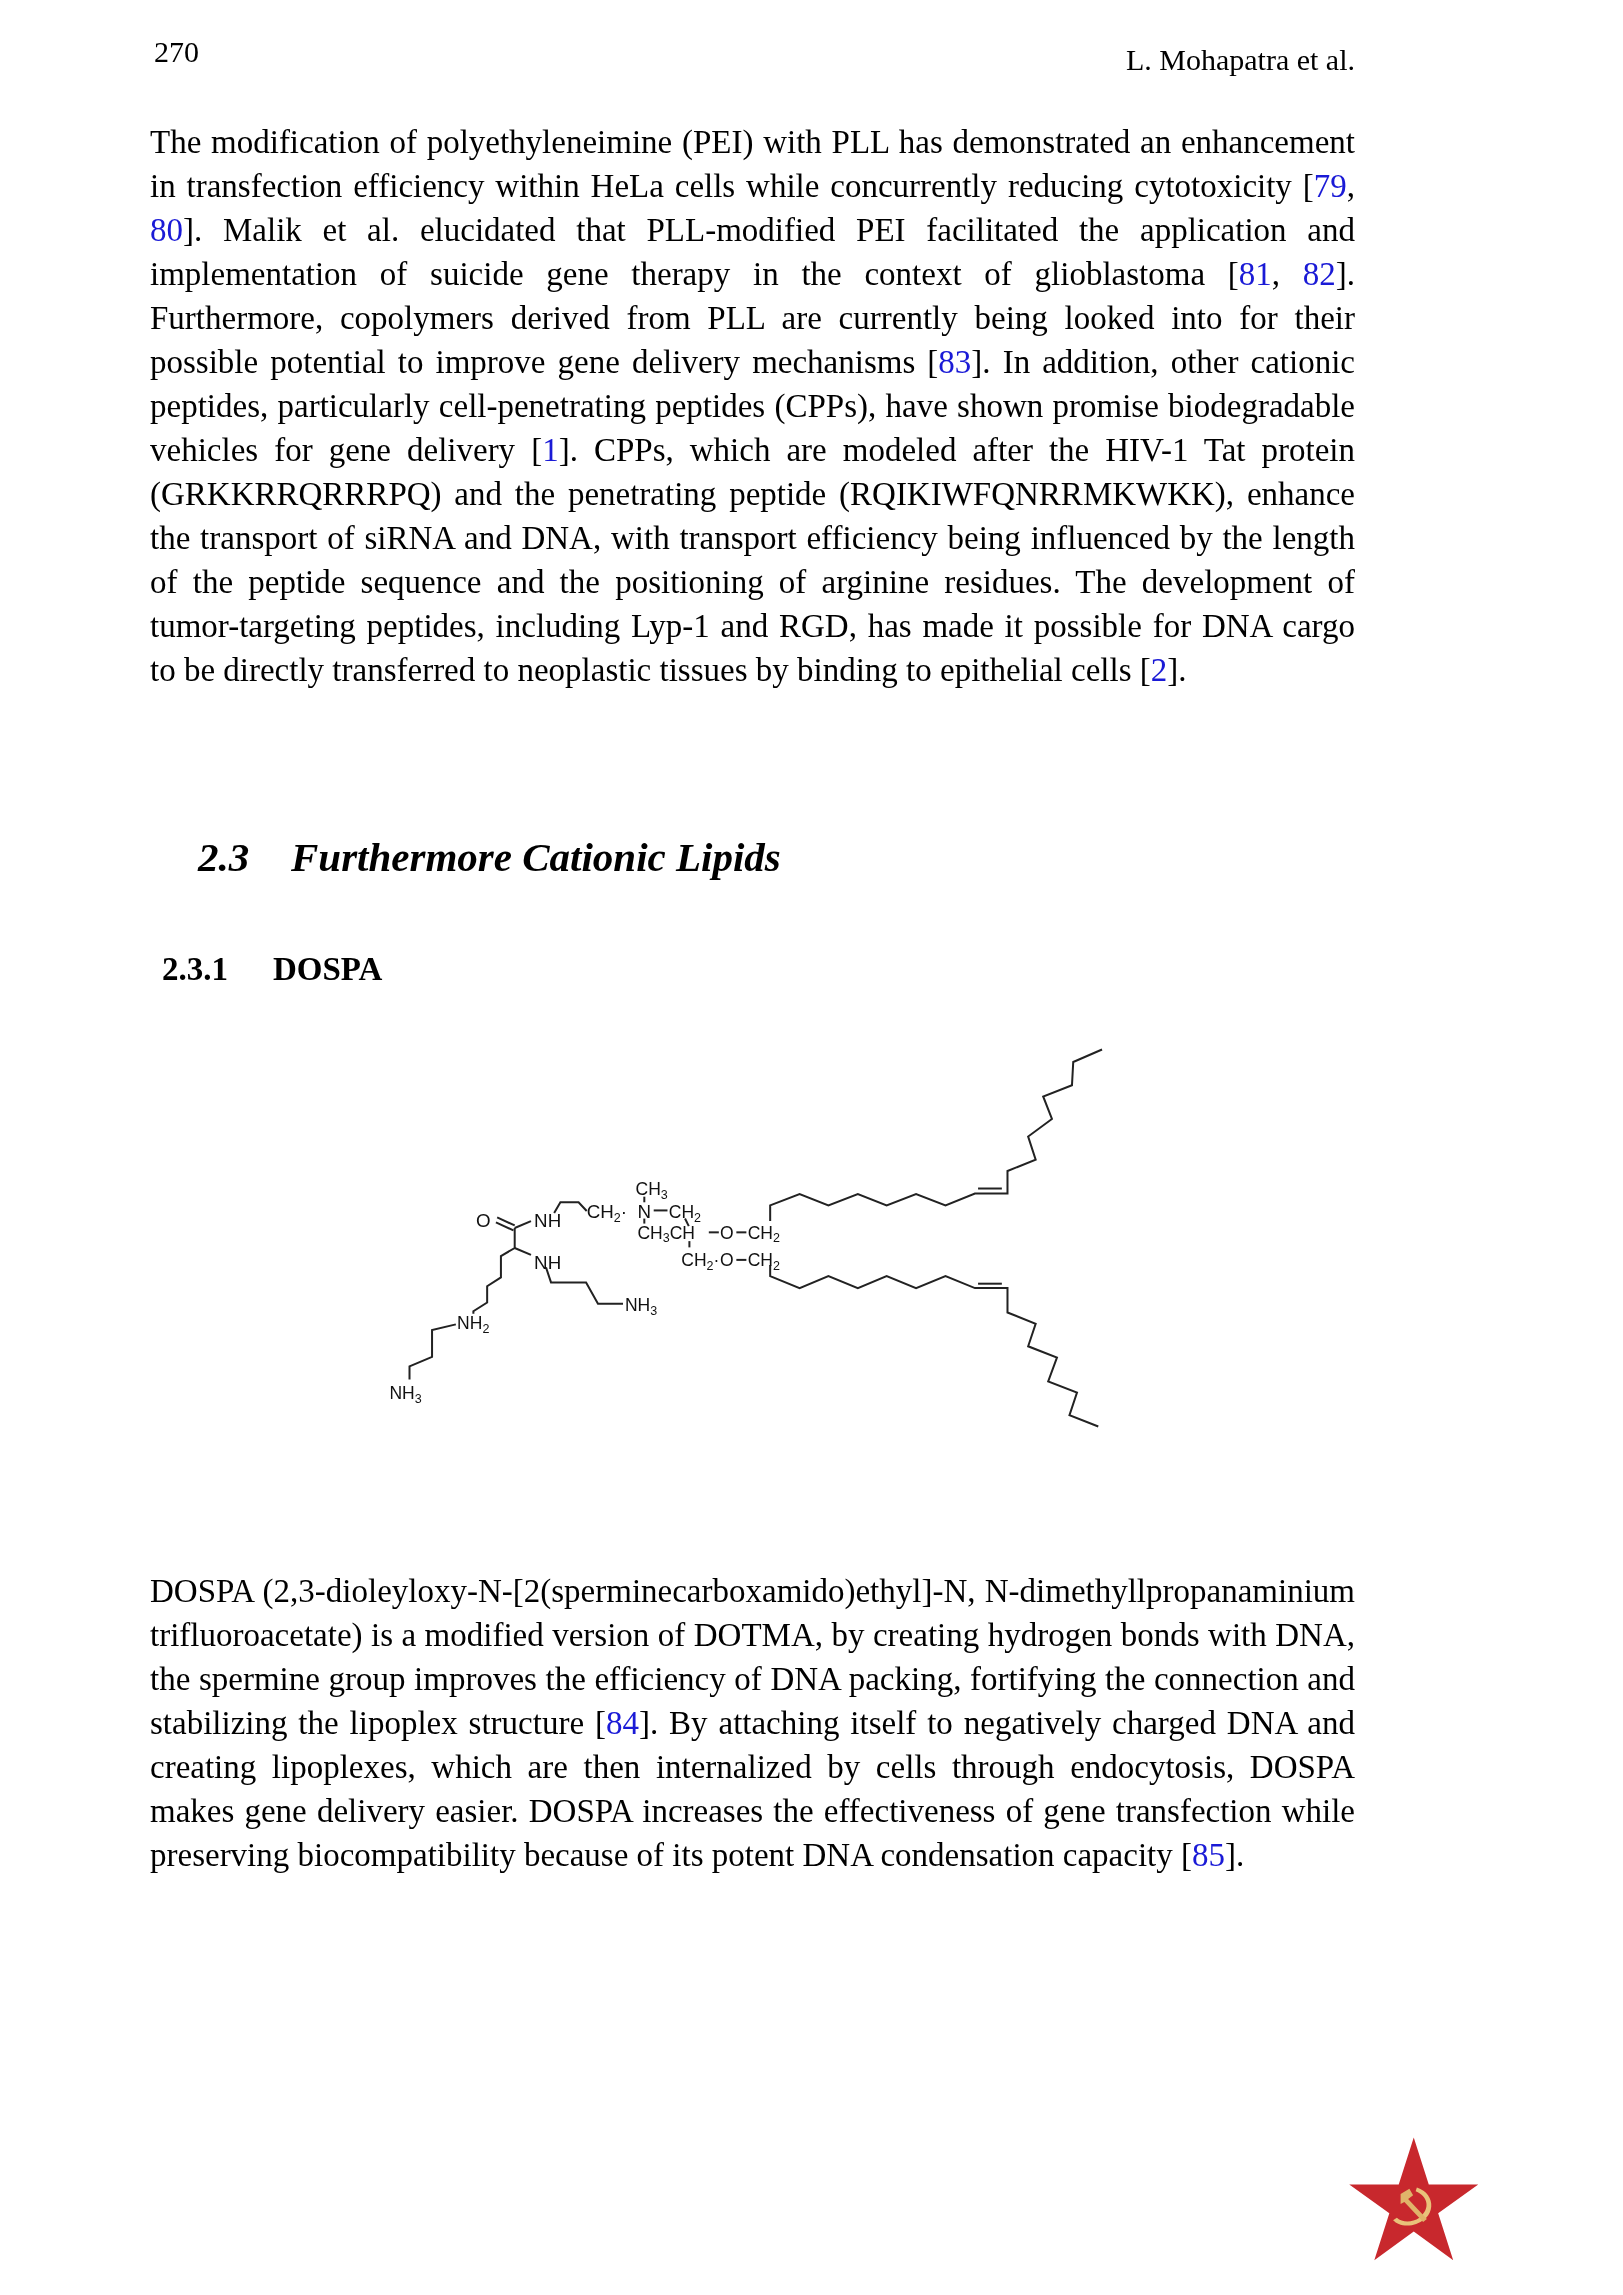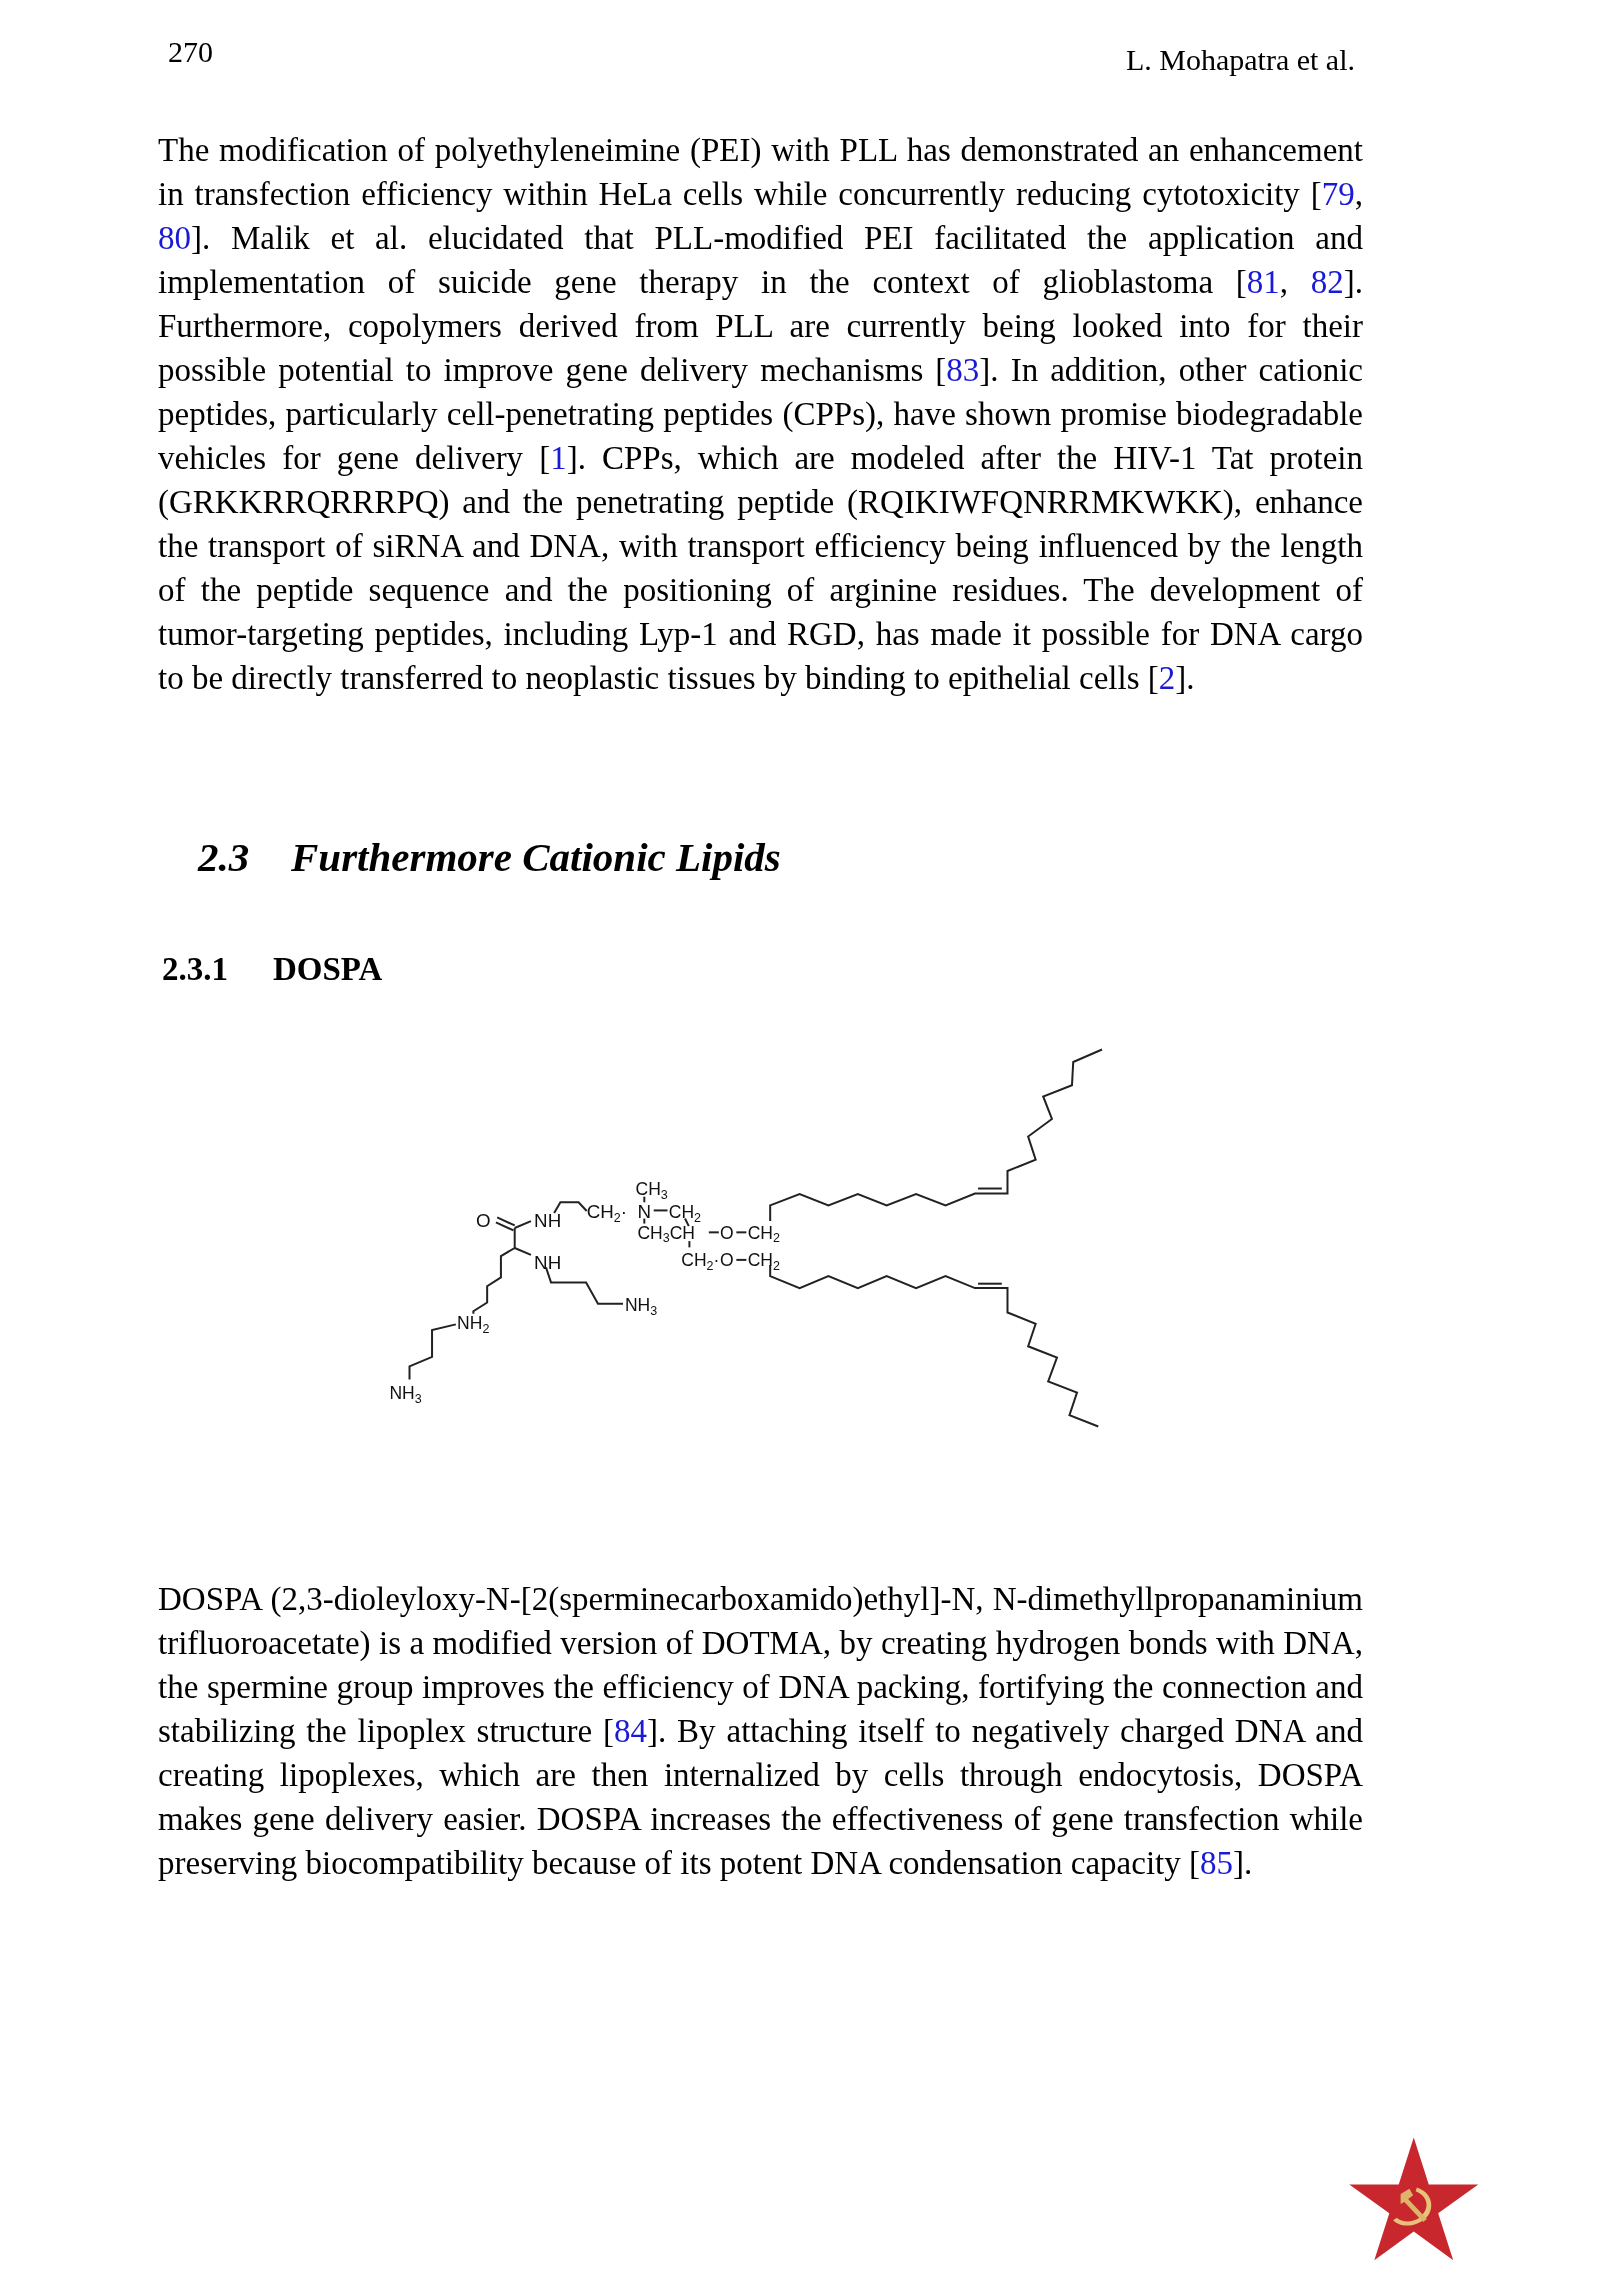--- a/index.html
+++ b/index.html
@@ -1,23 +1,23 @@
 <!DOCTYPE html>
 <html style="font-size:10px"><head>
 <meta charset="utf-8">
 <style>
   html, body { margin: 0; padding: 0; background: #ffffff; }
   body { width: 1623px; height: 2295px; position: relative; overflow: hidden;
          font-family: "Liberation Serif", "DejaVu Serif", serif; color: #000; }
   .running-head { position: absolute; top: 33px; left: 150px; width: 1205px; height: 38px;
          font-size: 30px; line-height: 38px; }
-  .running-head .page-num { position: absolute; left: 18px; top: 0; }
+  .running-head .page-num { position: absolute; left: 4px; top: 0; }
   .running-head .authors { position: absolute; right: 0; top: 8px; }
   .para { position: absolute; left: 150px; width: 1205px; font-size: 33px; line-height: 44px;
-          text-align: justify; hyphens: manual; margin: 8px; }
+          text-align: justify; hyphens: manual; margin: 0; }
   .para .cite { color: #1a1ad6; }
   #para1 { top: 120px; }
   #para2 { top: 1569px; }
   .section-title { position: absolute; left: 150px; top: 833px; font-size: 41px;
           font-weight: bold; font-style: italic; margin: 0; white-space: nowrap; }
   .section-title .num { font-style: italic; display: inline-block; width: 93px; margin-left: 48px; }
   .subsection-title { position: absolute; left: 150px; top: 939px; font-size: 33px;
           font-weight: bold; margin: 12px; white-space: nowrap; }
   .subsection-title .num { display: inline-block; width: 111px; }
   #structure { position: absolute; left: 0; top: 0; width: 1623px; height: 2295px; pointer-events: none; }

